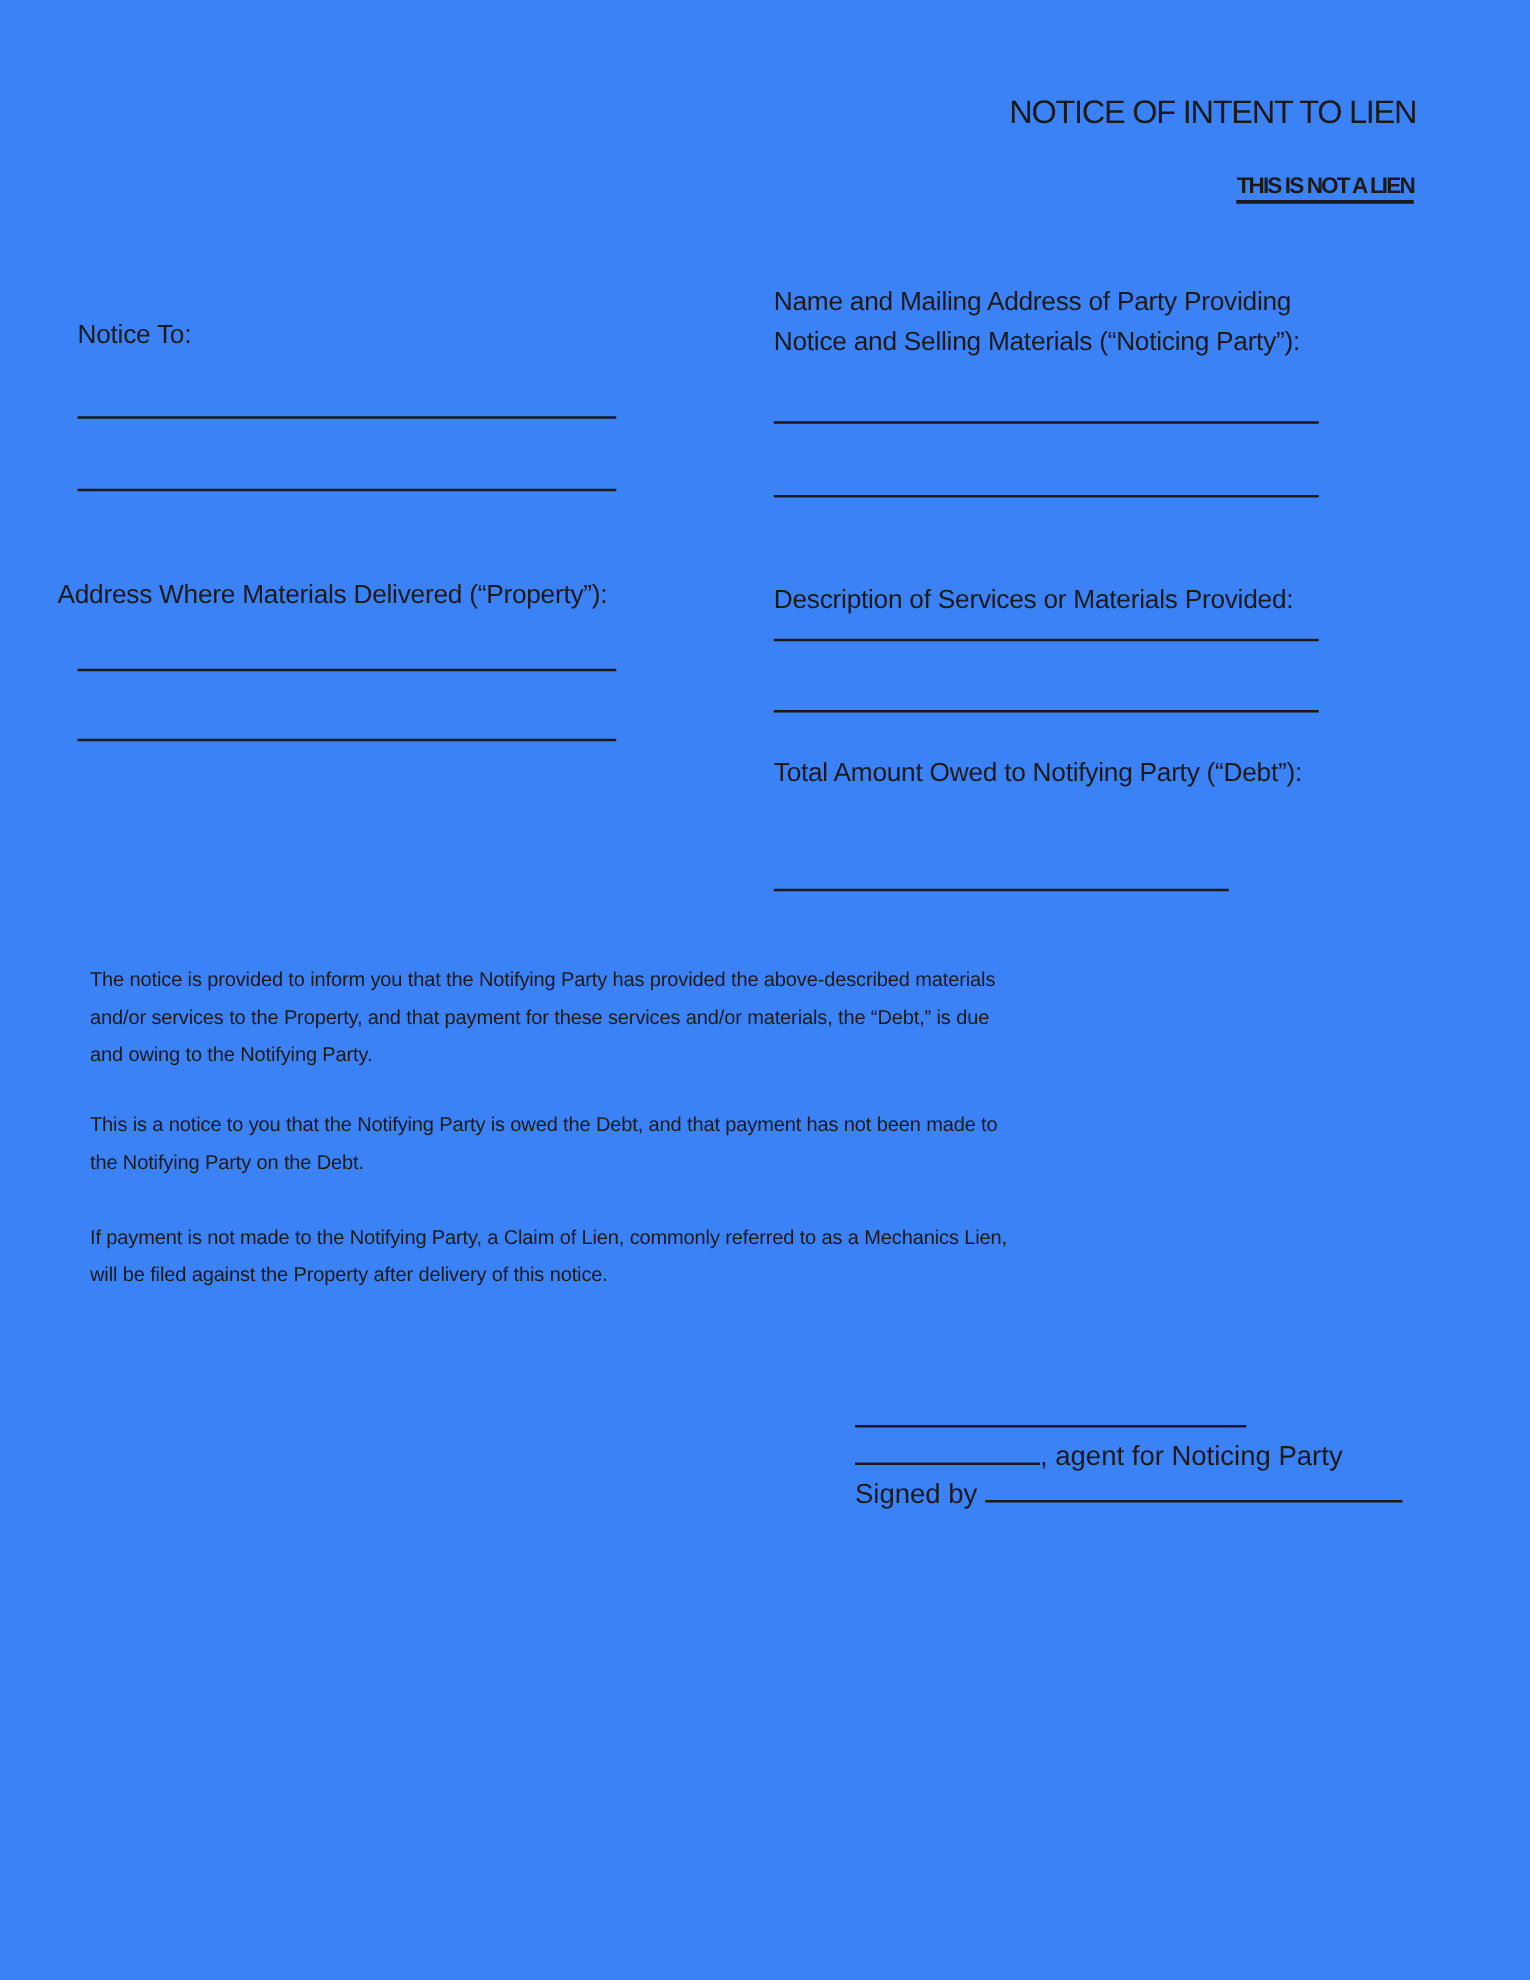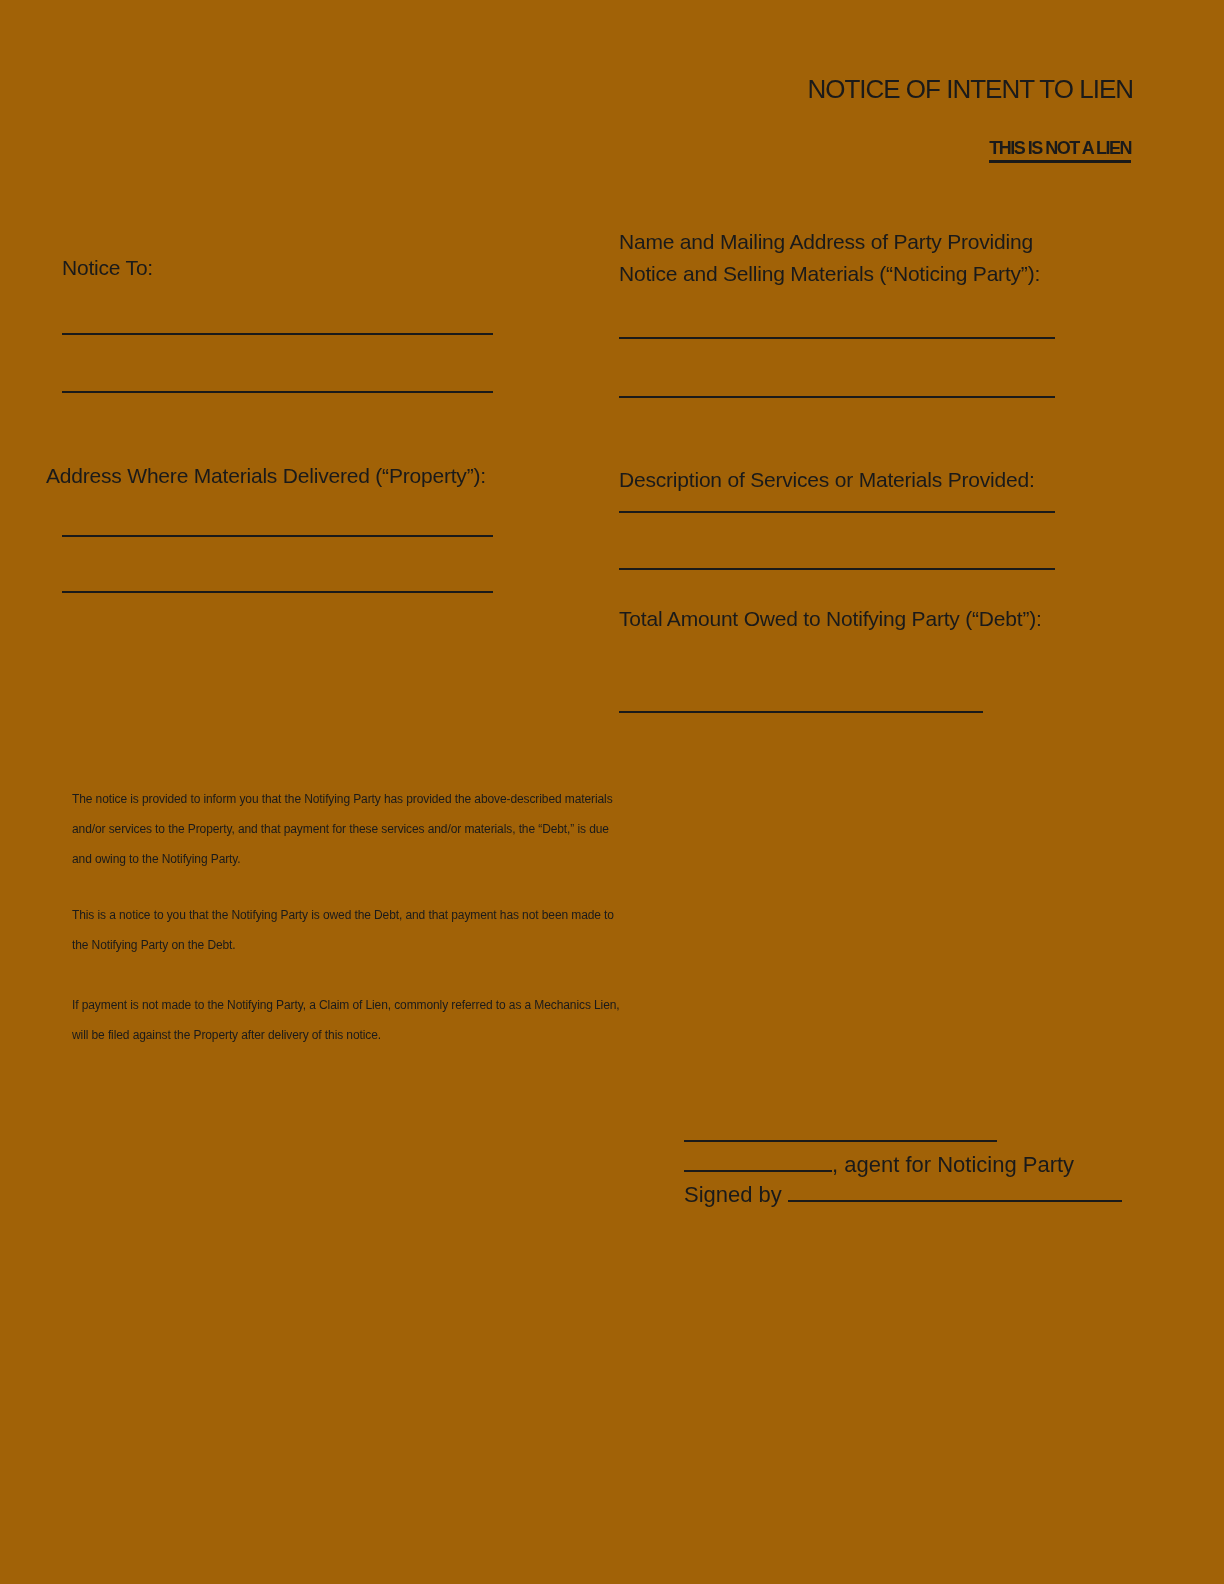--- a/index.html
+++ b/index.html
@@ -2,21 +2,21 @@
 <html><head>
 <meta charset="utf-8">
 <style>
   * { box-sizing: border-box; margin: 0; padding: 0; }
   html, body { background: #e8e8e8; }
   .page {
     position: relative;
     width: 1224px;
     height: 1584px;
     margin: 0 auto;
-    background: #a16207;
+    background: #3b82f6;
     font-family: "Liberation Sans", sans-serif;
     color: #1a1a1a;
     overflow: hidden;
   }
   .doc-title {
     position: absolute;
     top: 74px;
     right: 91px;
     font-size: 26px;
     letter-spacing: -1px;
@@ -44,25 +44,24 @@
   .blank-line {
     position: absolute;
     border-bottom: 2px solid #1a1a1a;
     height: 24px;
     font-size: 20px;
   }
   .para {
     position: absolute;
     left: 72px;
     width: 1070px;
-    font-size: 12px;
+    font-size: 16px;
     line-height: 30px;
     letter-spacing: -0.1px;
     white-space: pre-line;
-    margin-top: 14px;
   }
   .sig-row {
     position: absolute;
     left: 684px;
     font-size: 22px;
     line-height: 28px;
     white-space: nowrap;
   }
   .inline-blank {
     display: inline-block;

